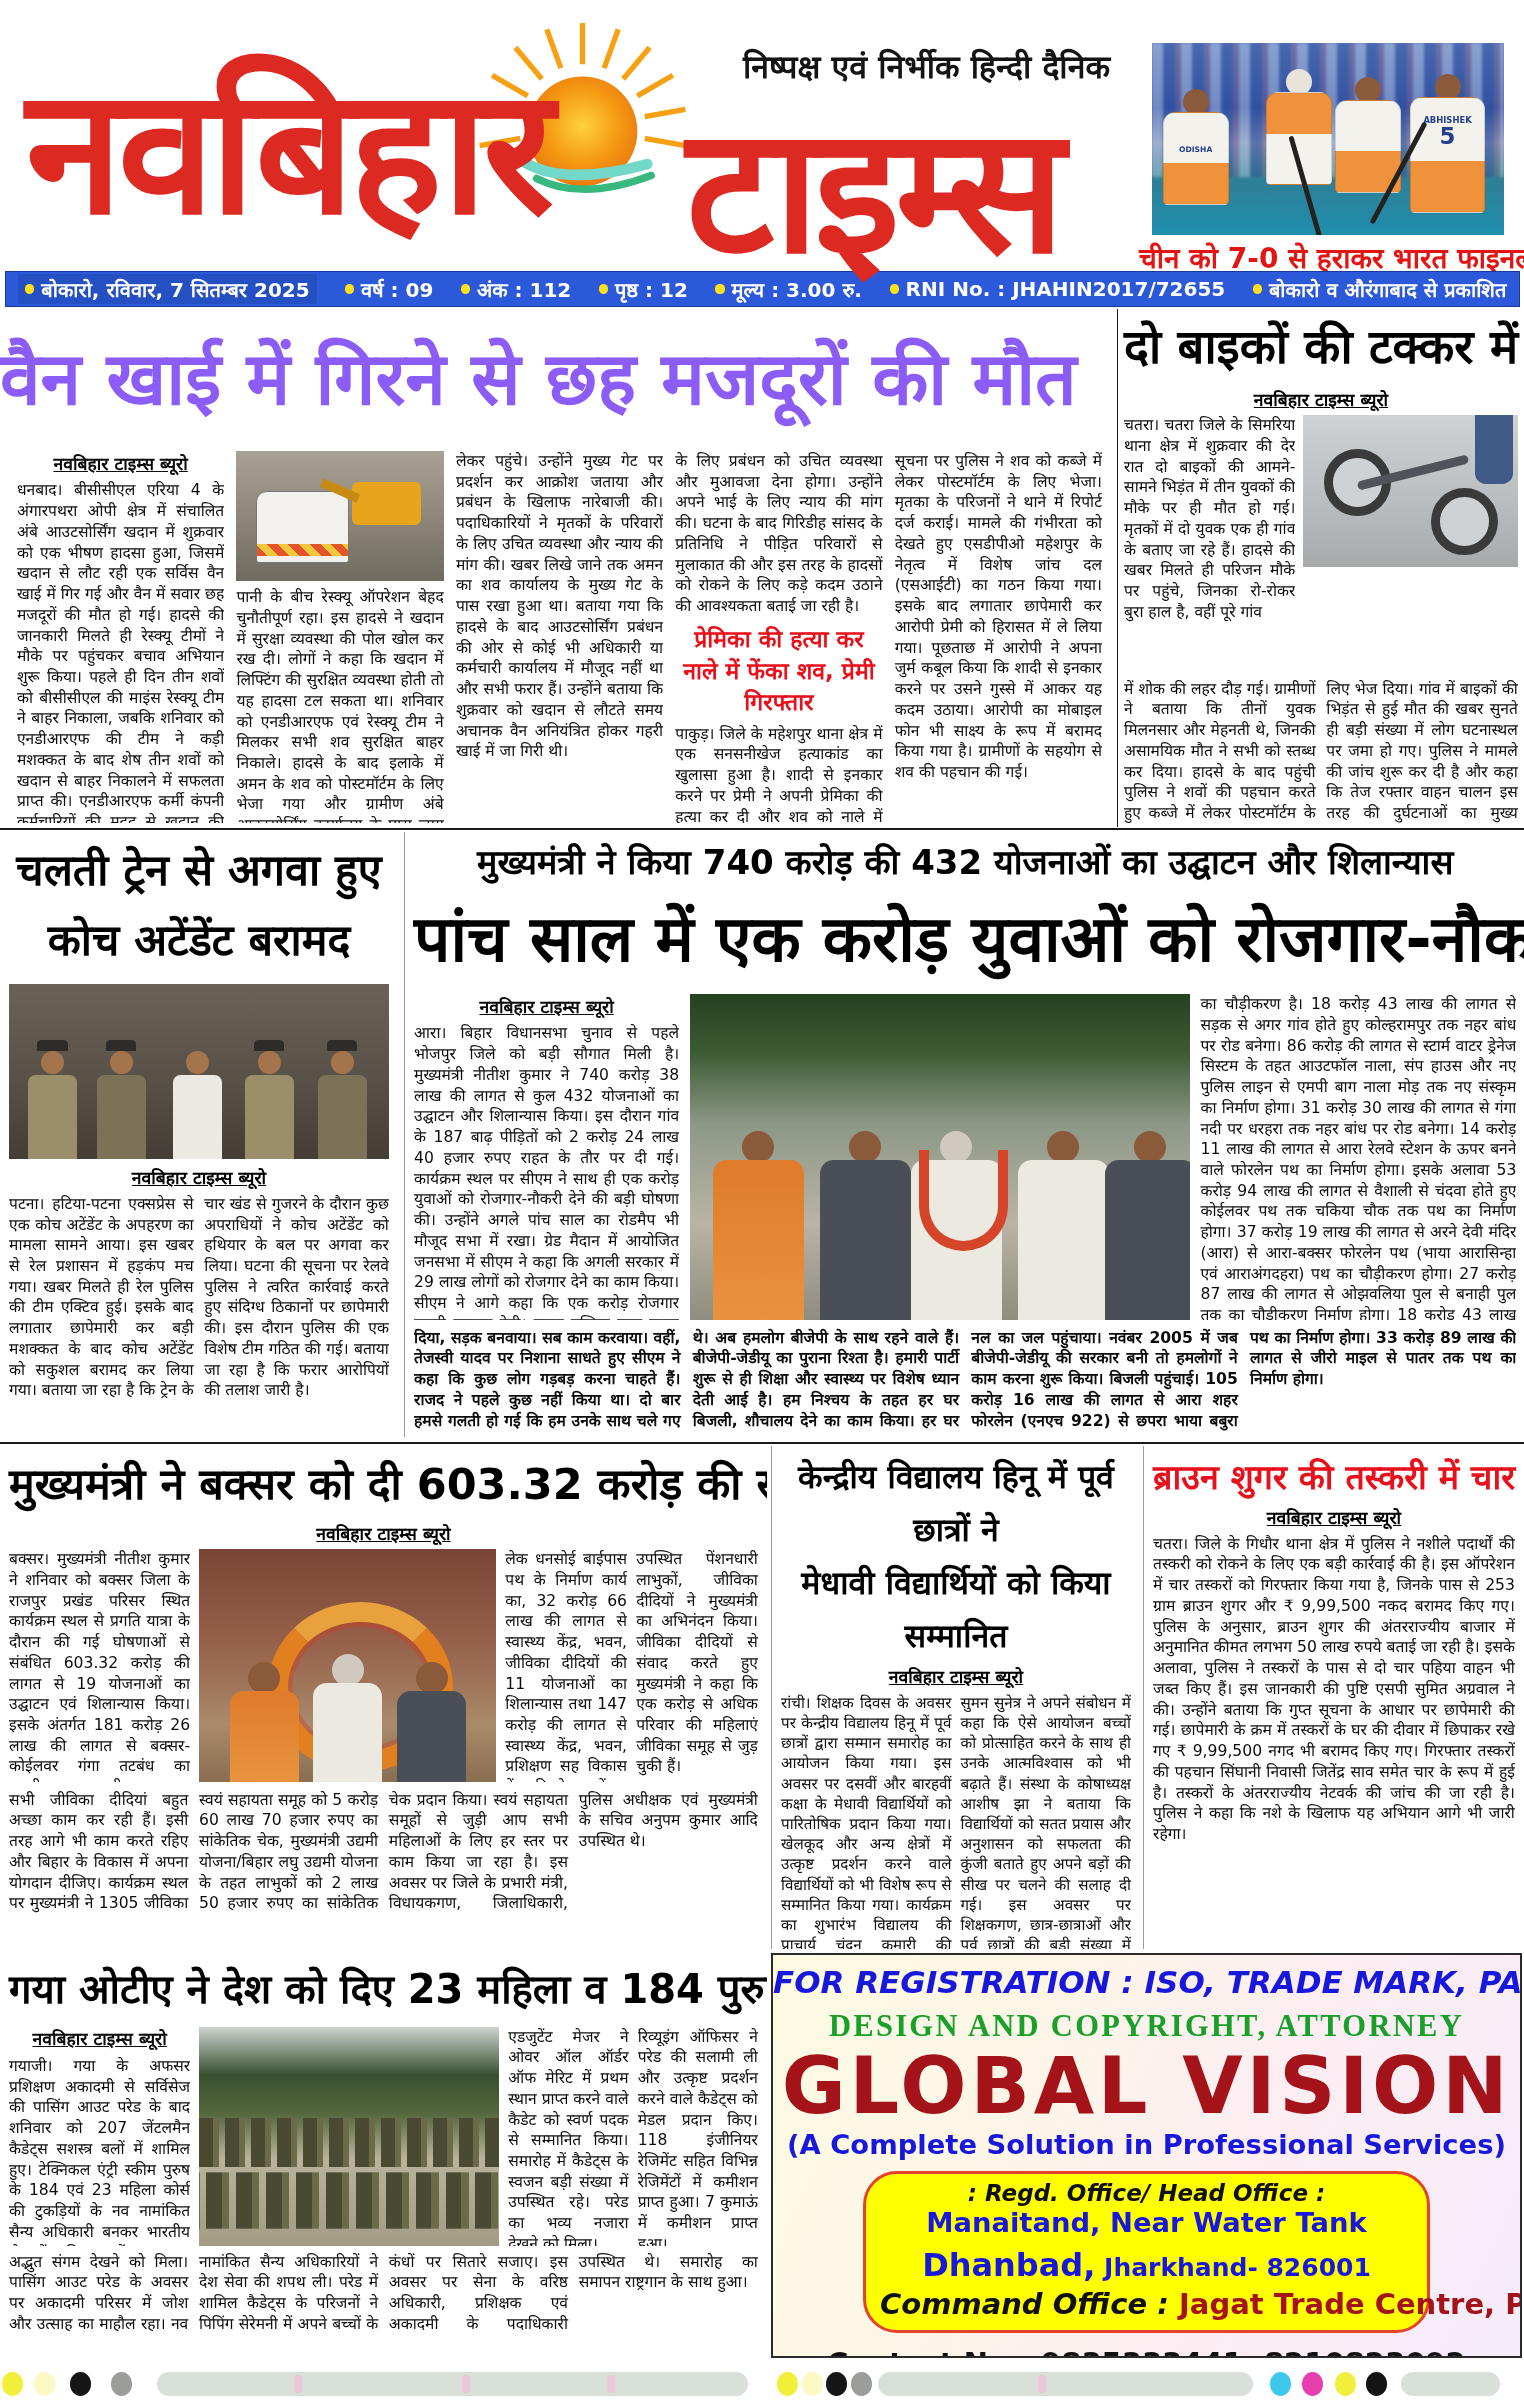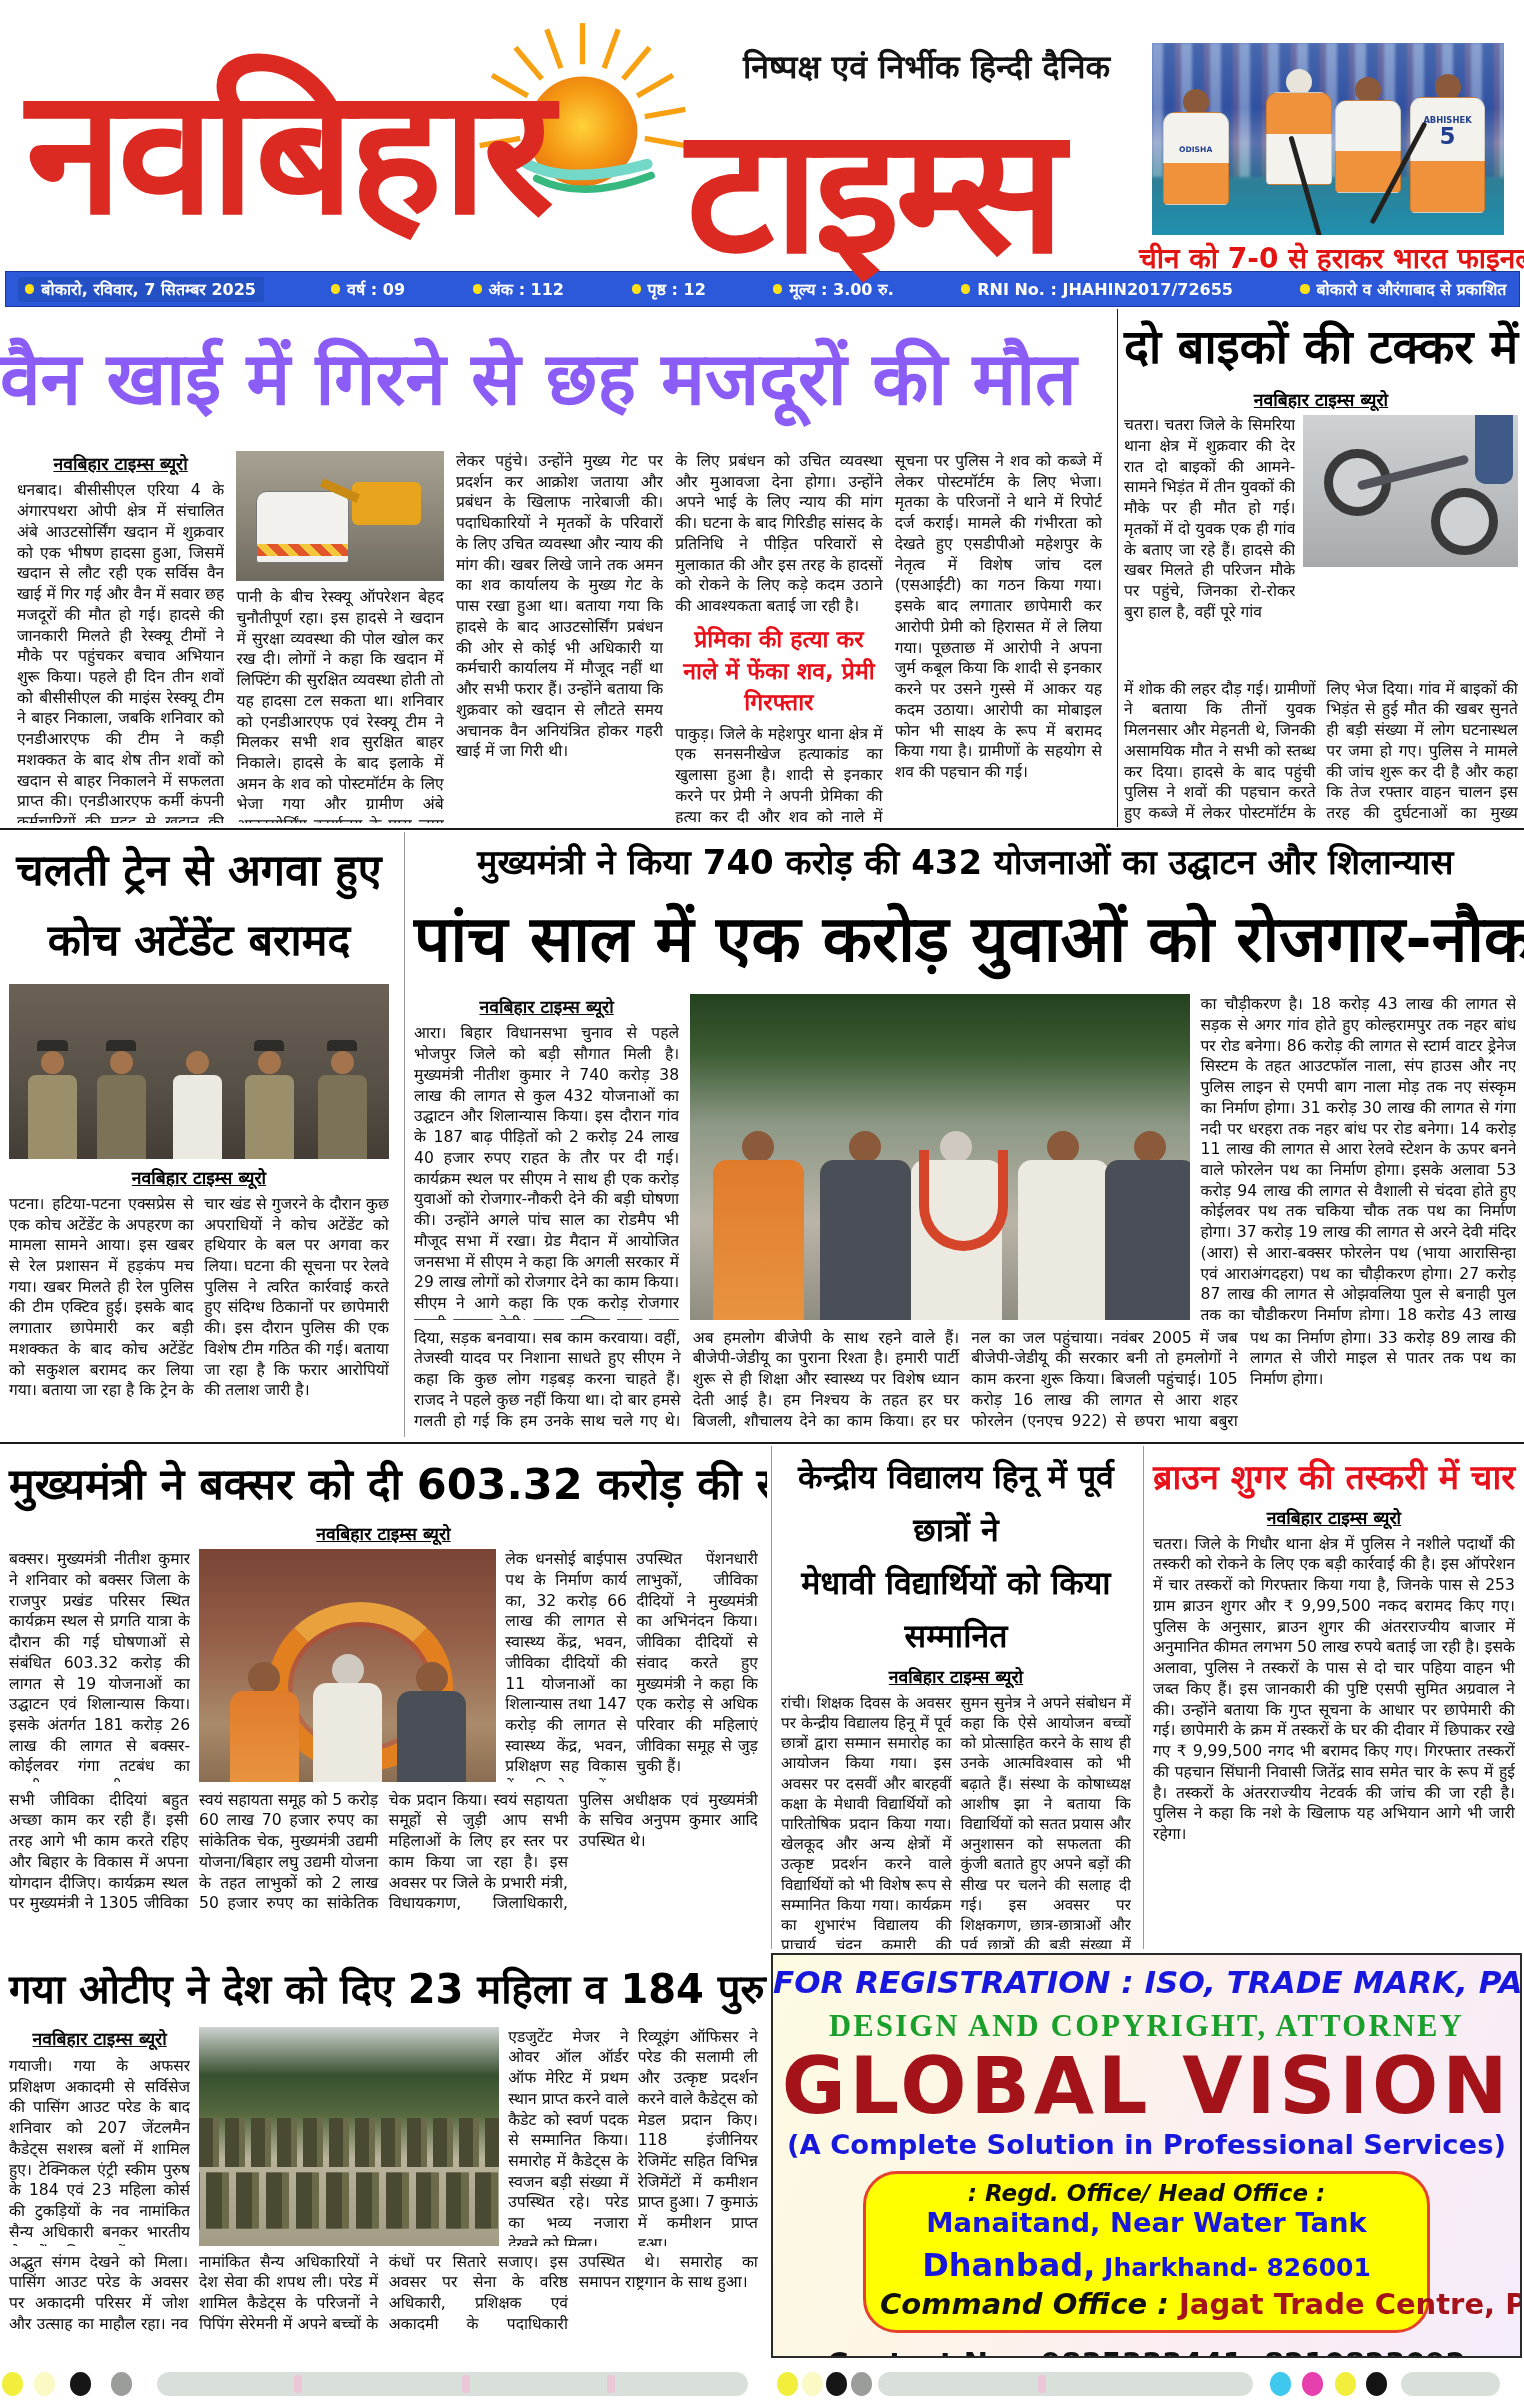--- a/index.html
+++ b/index.html
@@ -26,21 +26,21 @@
   .jname{display:block;text-align:center;font-size:8.4px;font-weight:bold;color:#23408f;padding-top:17px;}
   .jnum{display:block;text-align:center;font-size:23px;font-weight:900;color:#23408f;line-height:1;}
   .jteam{display:block;text-align:center;font-size:7.6px;font-weight:bold;color:#23408f;padding-top:32px;}
   .stick{position:absolute;width:5.3px;height:114px;background:#23221f;border-radius:3px;}
   .hockey-cap{position:absolute;left:1139px;top:238px;width:378px;text-align:center;
               font-size:28px;font-weight:900;color:#e21513;white-space:nowrap;}
   
   .datebar{position:absolute;left:4.6px;top:271px;width:1515px;height:36px;background:#2c59d9;
            border:1.5px solid #173a96;box-sizing:border-box;display:flex;align-items:center;
            justify-content:space-between;padding:0 12.2px;}
-  .db-item{display:flex;align-items:center;gap:6.9px;color:#ffffff;font-weight:bold;font-size:16px;white-space:nowrap;}
+  .db-item{display:flex;align-items:center;gap:6.9px;color:#ffffff;font-weight:bold;font-size:20px;white-space:nowrap;}
   .db-item.first{background:#2450c4;padding:1.5px 7.6px;border-radius:2.3px;}
   .db-dot{width:9.1px;height:9.1px;border-radius:50%;background:#ffe11a;flex:0 0 auto;}
   
   .byline{font-weight:bold;text-decoration:underline;text-align:center;font-size:17.5px;margin:1.5px 0 4.6px;}
   .bodytxt{font-size:15.6px;line-height:1.33;text-align:justify;color:#0c0c0c;}
   .rule{position:absolute;background:#1a1a1a;}
   
   .van{position:absolute;left:0;top:309px;width:1114px;height:518px;box-sizing:border-box;overflow:hidden;}
   .van-headline{margin-top:3px;text-align:left;font-size:73px;line-height:134px;font-weight:900;color:#8b5cf6;white-space:nowrap;overflow:hidden;}
   .van-body{position:absolute;left:17px;top:142px;width:1085px;height:372px;display:flex;gap:12.2px;overflow:hidden;}
@@ -87,21 +87,21 @@
   .nitish-photo{position:relative;width:500px;height:326px;flex:0 0 auto;overflow:hidden;
                 background:linear-gradient(180deg,#24411f 0%,#3c5c33 18%,#8d9886 40%,#b9b4a6 70%,#8f8c80 100%);}
   .crowdman{position:absolute;bottom:0;}
   .cm-h{width:32px;height:32px;border-radius:50%;background:#8a5a3b;margin:0 auto;}
   .cm-h.grey{background:#cfc9bf;}
   .cm-b{width:91px;height:160px;border-radius:13.7px 13.7px 0 0;background:#ece9e0;margin-top:-3px;}
   .cm-b.saffron{background:linear-gradient(180deg,#e07b2a,#e8933f);}
   .cm-b.dark{background:#4a4f57;}
   .garland{position:absolute;width:69px;height:91px;border:10.7px solid #d4452a;border-top:none;border-radius:0 0 46px 46px;}
   .nitish-right{flex:1;overflow:hidden;}
-  .nitish-bottom{margin-top:7.6px;column-count:4;column-gap:12.2px;height:111px;overflow:hidden;}
+  .nitish-bottom{margin-top:7.6px;column-count:4;column-gap:12.2px;height:111px;overflow:hidden;font-weight:bold;}
   
   .buxar{position:absolute;left:0;top:1446px;width:767px;height:503px;box-sizing:border-box;padding:3px 9.1px;overflow:hidden;}
   .buxar-headline{font-size:43px;font-weight:900;text-align:center;line-height:70px;white-space:nowrap;}
   .buxar-row{display:flex;gap:9.1px;margin-top:1.5px;height:233px;}
   .buxar-lead{width:181px;flex:0 0 auto;overflow:hidden;}
   .buxar-photo{position:relative;width:297px;height:233px;flex:0 0 auto;overflow:hidden;
                background:linear-gradient(180deg,#7a4435 0%,#96604a 40%,#a98a6a 75%,#8a6e52 100%);}
   .big-garland{position:absolute;left:69px;top:53px;width:145px;height:130px;border:20px solid #e2801f;
                border-top-color:#e8a13c;border-radius:50%;box-shadow:0 0 0 4.6px rgba(210,60,30,.4) inset;}
   .buxar-col{flex:1;overflow:hidden;}

